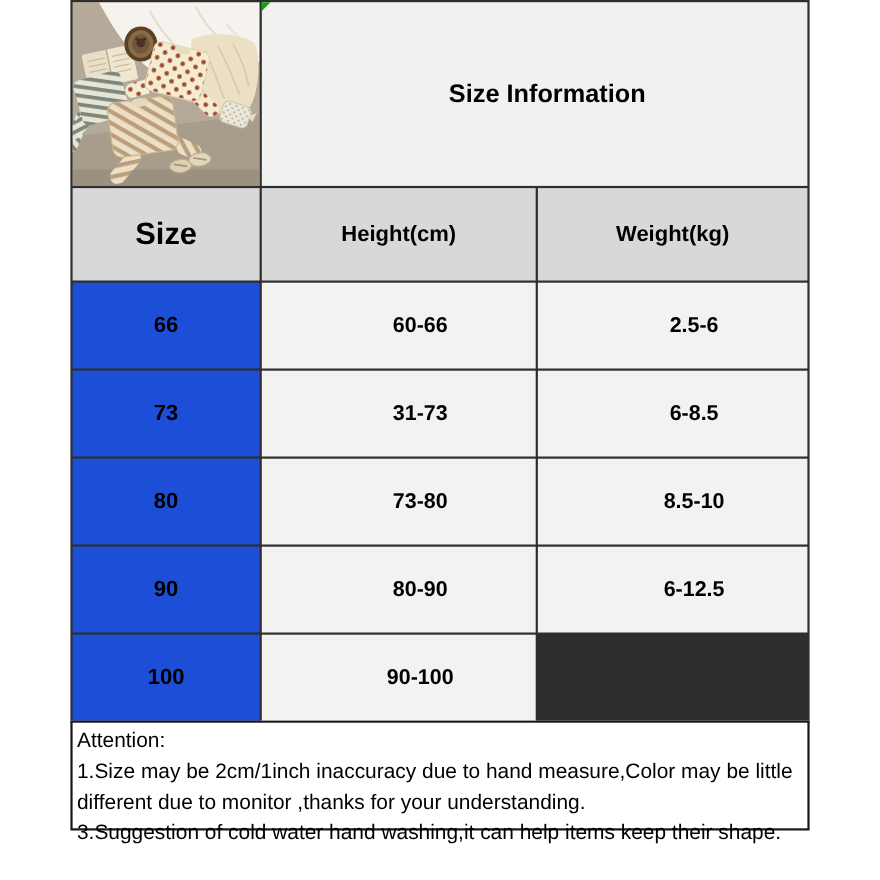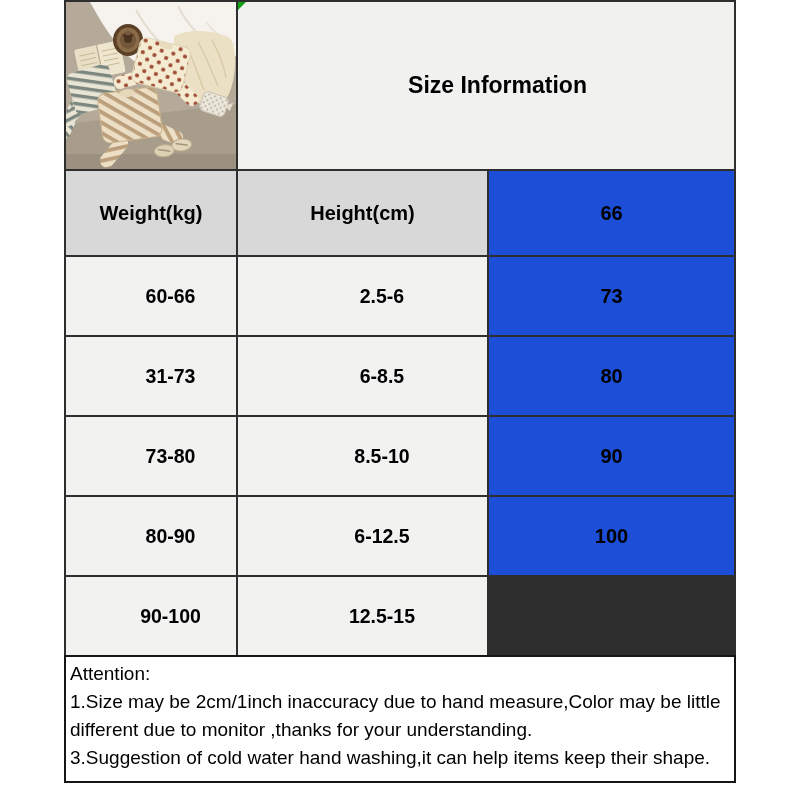--- a/index.html
+++ b/index.html
@@ -21,21 +21,21 @@
   .title-text{font-weight:bold;font-size:23px;}
   .flag{
     position:absolute;top:0;left:0;width:0;height:0;
     border-top:8px solid #12a112;border-right:8px solid transparent;
   }
   .colhead{background:#d8d8d8;font-weight:bold;font-size:20px;}
   .colhead.size{font-size:28px;}
   .rowhead{background:#1d4ed8;font-weight:bold;font-size:20px;}
   .val{background:#f2f2f1;font-weight:bold;font-size:19.5px;padding-left:39px;}
   .attention{
-    margin-top:-2px;width:672px;height:128px;box-sizing:border-box;
+    margin-top:-2px;width:672px;height:100px;box-sizing:border-box;
     background:#ffffff;border:2px solid #161616;
     padding:3px 4px 0 4px;font-size:19px;line-height:28px;
   }
   .attention div{white-space:normal;}
 </style>
 </head>
 <body>
 
 <div class="sheet">
   <div class="tbl">
@@ -136,42 +136,42 @@
           <path d="M-14,0 L-2,3 M4,-4 L16,-1" stroke="#a3957a" stroke-width="1.5" fill="none"></path>
         </g>
       </svg>
     </div>
 
     <div class="cell title-cell">
       <span class="flag"></span>
       <span class="title-text">Size Information</span>
     </div>
 
+    <div class="cell colhead size">Size</div>
+    <div class="cell colhead">Height(cm)</div>
     <div class="cell colhead">Weight(kg)</div>
-    <div class="cell colhead">Height(cm)</div>
 
     <div class="cell rowhead">66</div>
     <div class="cell val">60-66</div>
     <div class="cell val">2.5-6</div>
 
     <div class="cell rowhead">73</div>
     <div class="cell val">31-73</div>
     <div class="cell val">6-8.5</div>
 
     <div class="cell rowhead">80</div>
     <div class="cell val">73-80</div>
     <div class="cell val">8.5-10</div>
 
     <div class="cell rowhead">90</div>
     <div class="cell val">80-90</div>
     <div class="cell val">6-12.5</div>
 
     <div class="cell rowhead">100</div>
     <div class="cell val">90-100</div>
-    <div class="cell val">12.5-15</div>
   </div>
 
   <div class="attention">
     <div>Attention:</div>
     <div>1.Size may be 2cm/1inch inaccuracy due to hand measure,Color may be little different due to monitor ,thanks for your understanding.</div>
     <div>3.Suggestion of cold water hand washing,it can help items keep their shape.</div>
   </div>
 </div>
 
 </body></html>

